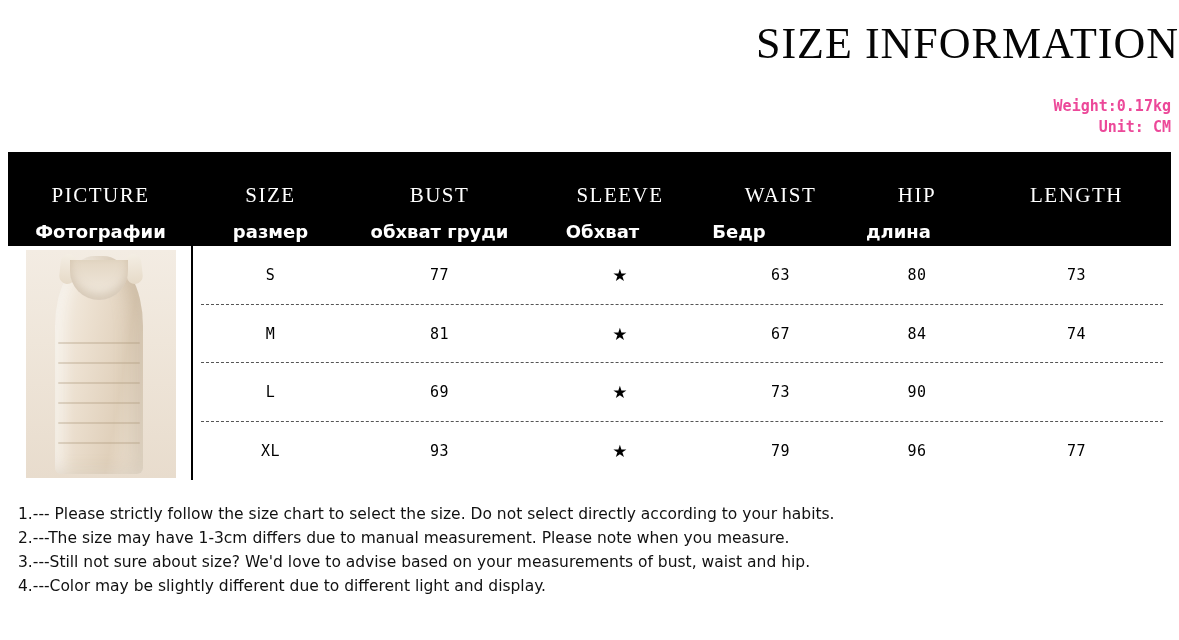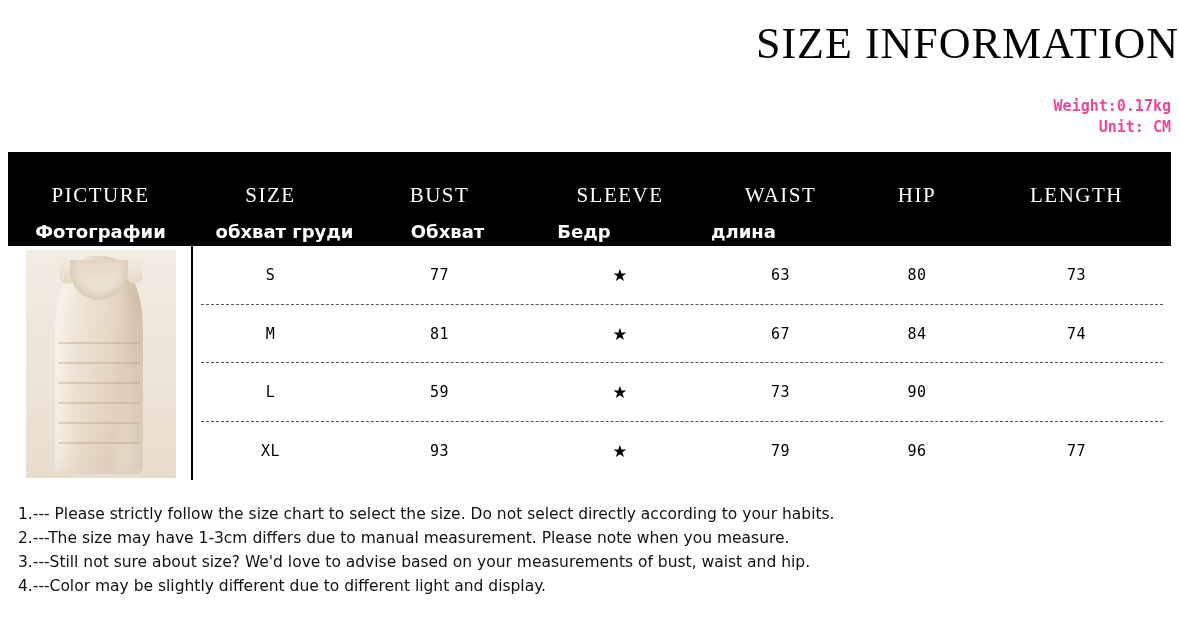--- a/index.html
+++ b/index.html
@@ -215,20 +215,21 @@
       <div class="cell c-pic head-en">PICTURE</div>
       <div class="cell c-size head-en">SIZE</div>
       <div class="cell c-bust head-en">BUST</div>
       <div class="cell c-sleeve head-en">SLEEVE</div>
       <div class="cell c-waist head-en">WAIST</div>
       <div class="cell c-hip head-en">HIP</div>
       <div class="cell c-length head-en">LENGTH</div>
     </div>
     <div class="row">
       <div class="cell c-pic head-ru">Фотографии</div>
+      <div class="cell c-size head-ru">размер</div>
       <div class="cell c-bust head-ru">обхват груди</div>
       <div class="cell c-waist head-ru">Обхват окружа</div>
       <div class="cell c-hip head-ru">Бедр окружа</div>
       <div class="cell c-length head-ru">длина</div>
     </div>
   </div>
 
   <div class="body-area">
     <div class="pic-cell">
       <div class="dress-wrap">
@@ -261,21 +262,21 @@
         <div class="cell c-size">M</div>
         <div class="cell c-bust">81</div>
         <div class="cell c-sleeve star">★</div>
         <div class="cell c-waist">67</div>
         <div class="cell c-hip">84</div>
         <div class="cell c-length">74</div>
       </div>
 
       <div class="data-row sep">
         <div class="cell c-size">L</div>
-        <div class="cell c-bust">59</div>
+        <div class="cell c-bust">69</div>
         <div class="cell c-sleeve star">★</div>
         <div class="cell c-waist">73</div>
         <div class="cell c-hip">90</div>
       </div>
 
       <div class="data-row">
         <div class="cell c-size">XL</div>
         <div class="cell c-bust">93</div>
         <div class="cell c-sleeve star">★</div>
         <div class="cell c-waist">79</div>

